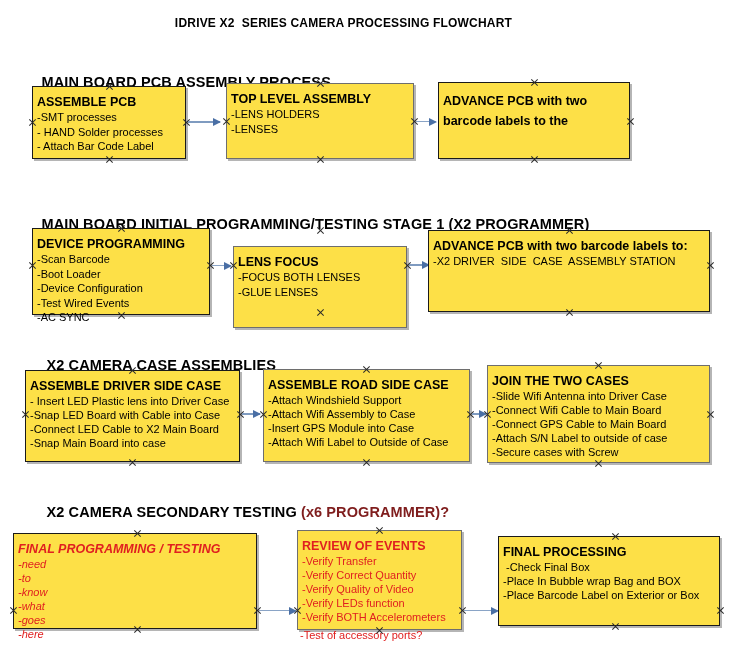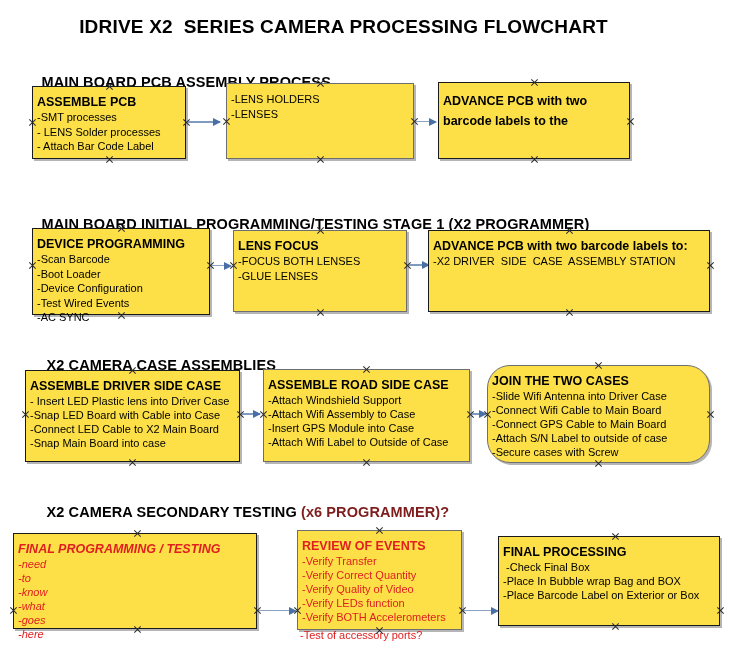--- a/index.html
+++ b/index.html
@@ -20,21 +20,21 @@
     height: 662px;
   }
 
   
   .doc-title {
     position: absolute;
     left: 0;
     top: 16px;
     width: 687px;
     text-align: center;
-    font-size: 19px;
+    font-size: 12px;
     font-weight: bold;
     letter-spacing: 0.2px;
     white-space: pre;
   }
   .section-head {
     position: absolute;
     font-size: 14.5px;
     font-weight: bold;
     letter-spacing: 0.1px;
     white-space: pre;
@@ -133,31 +133,32 @@
 
   <div class="doc-title">IDRIVE X2  SERIES CAMERA PROCESSING FLOWCHART</div>
 
   <div class="section-head" style="left:25px; top:58px;">
     <span>MAIN BOARD PCB ASSEMBLY PROCESS</span>
   </div>
 
   <div class="box" style="left:32px; top:86px; width:154px; height:73px;">
     <div class="btitle">ASSEMBLE PCB</div>
     <div class="bline">-SMT processes</div>
-    <div class="bline">- LENS Solder processes</div>
+    <div class="bline">- HAND Solder processes</div>
     <div class="bline">- Attach Bar Code Label</div>
   </div>
   <div class="handle" style="left:109px; top:86px;"></div>
   <div class="handle" style="left:109px; top:159px;"></div>
   <div class="handle" style="left:32px; top:122px;"></div>
   <div class="handle" style="left:186px; top:122px;"></div>
 
   <div class="arrow" style="left:188px; top:121px; width:32px;"></div>
 
   <div class="box gray-edge" style="left:226px; top:83px; width:188px; height:76px;">
+    <div class="btitle">TOP LEVEL ASSEMBLY</div>
     <div class="bline">-LENS HOLDERS</div>
     <div class="bline">-LENSES</div>
   </div>
   <div class="handle" style="left:320px; top:83px;"></div>
   <div class="handle" style="left:320px; top:159px;"></div>
   <div class="handle" style="left:226px; top:121px;"></div>
   <div class="handle" style="left:414px; top:121px;"></div>
 
   <div class="arrow thin" style="left:416px; top:121px; width:20px;"></div>
 
@@ -181,21 +182,21 @@
     <div class="bline">-Test Wired Events</div>
     <div class="bline">-AC SYNC</div>
   </div>
   <div class="handle" style="left:121px; top:228px;"></div>
   <div class="handle" style="left:121px; top:315px;"></div>
   <div class="handle" style="left:32px; top:265px;"></div>
   <div class="handle" style="left:210px; top:265px;"></div>
 
   <div class="arrow thin" style="left:212px; top:265px; width:19px;"></div>
 
-  <div class="box gray-edge" style="left:233px; top:230px; width:174px; height:82px;">
+  <div class="box gray-edge" style="left:233px; top:246px; width:174px; height:82px;">
     <div class="btitle">LENS FOCUS</div>
     <div class="bline">-FOCUS BOTH LENSES</div>
     <div class="bline">-GLUE LENSES</div>
   </div>
   <div class="handle" style="left:320px; top:230px;"></div>
   <div class="handle" style="left:320px; top:312px;"></div>
   <div class="handle" style="left:233px; top:265px;"></div>
   <div class="handle" style="left:407px; top:265px;"></div>
 
   <div class="arrow" style="left:409px; top:264px; width:20px;"></div>
@@ -233,21 +234,21 @@
     <div class="bline">-Insert GPS Module into Case</div>
     <div class="bline">-Attach Wifi Label to Outside of Case</div>
   </div>
   <div class="handle" style="left:366px; top:369px;"></div>
   <div class="handle" style="left:366px; top:462px;"></div>
   <div class="handle" style="left:263px; top:414px;"></div>
   <div class="handle" style="left:470px; top:414px;"></div>
 
   <div class="arrow" style="left:472px; top:413px; width:14px;"></div>
 
-  <div class="box tight gray-edge" style="left:487px; top:365px; width:223px; height:98px;border-radius:23px;">
+  <div class="box tight gray-edge" style="left:487px; top:365px; width:223px; height:98px;">
     <div class="btitle">JOIN THE TWO CASES</div>
     <div class="bline">-Slide Wifi Antenna into Driver Case</div>
     <div class="bline">-Connect Wifi Cable to Main Board</div>
     <div class="bline">-Connect GPS Cable to Main Board</div>
     <div class="bline">-Attach S/N Label to outside of case</div>
     <div class="bline">-Secure cases with Screw</div>
   </div>
   <div class="handle" style="left:598px; top:365px;"></div>
   <div class="handle" style="left:598px; top:463px;"></div>
   <div class="handle" style="left:487px; top:414px;"></div>

